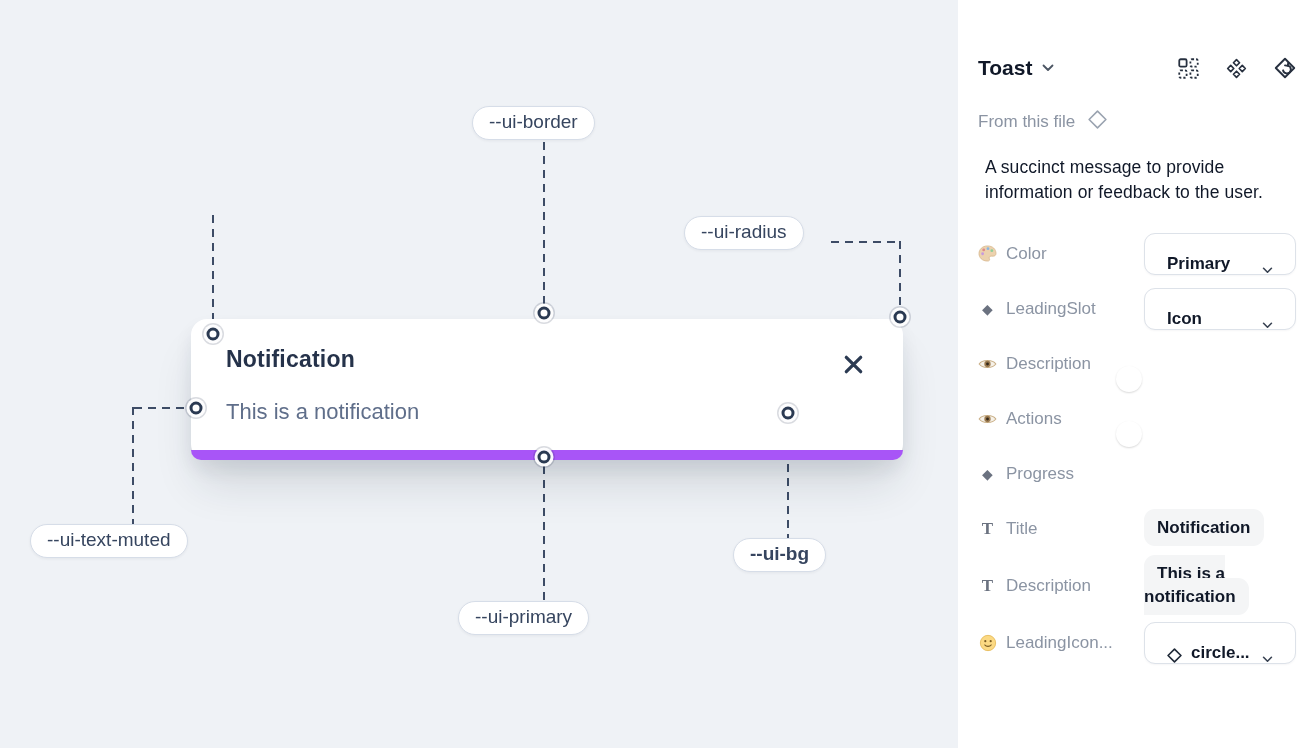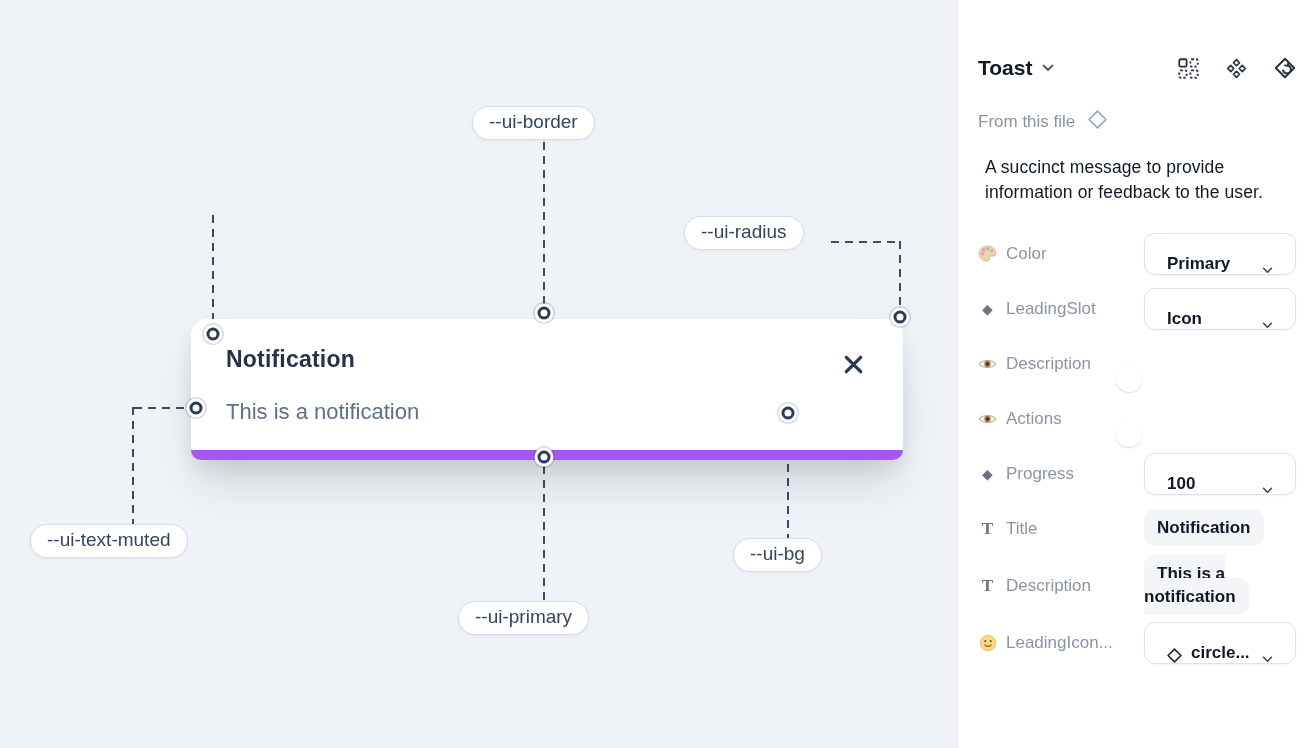--- a/index.html
+++ b/index.html
@@ -101,21 +101,21 @@
     <div class="connector" style="left:213px; top:334px;"></div>
     <div class="connector" style="left:900px; top:317px;"></div>
     <div class="connector" style="left:196px; top:408px;"></div>
     <div class="connector" style="left:544px; top:457px;"></div>
     <div class="connector" style="left:788px; top:413px;"></div>
 
     <div class="var-pill" style="left:472px; top:106px;">--ui-border</div>
     <div class="var-pill" style="left:684px; top:216px;">--ui-radius</div>
     <div class="var-pill" style="left:30px;  top:524px;">--ui-text-muted</div>
     <div class="var-pill" style="left:458px; top:601px;">--ui-primary</div>
-    <div class="var-pill" style="left:733px; top:538px;">--ui-bg</div>
+    <div class="var-pill" style="left:733px; top:538px;font-weight:bold;">--ui-bg</div>
   </div>
 
   <aside class="panel">
 
     <div class="panel-header">
       <span class="panel-title">Toast</span>
       <span class="title-chevron">
         <svg width="12" height="8" viewBox="0 0 12 8" fill="none">
             <path d="M1.5 1.5 L6 6 L10.5 1.5" stroke="#4b5563" stroke-width="1.8" stroke-linecap="round" stroke-linejoin="round"></path>
           </svg>
@@ -232,30 +232,20 @@
         <span class="control">
           <span class="toggle"><span class="knob"></span></span>
         </span>
       </div>
 
       <div class="prop-row">
         <span class="prop-label">
           <span class="prop-icon diamond-glyph">◆</span>
           <span>Progress</span>
         </span>
-        <span class="control">
-          <span class="select">
-            <span>100</span>
-            <span class="sel-chevron">
-                <svg width="11" height="7" viewBox="0 0 12 8" fill="none">
-                  <path d="M1.5 1.5 L6 6 L10.5 1.5" stroke="#374151" stroke-width="1.8" stroke-linecap="round" stroke-linejoin="round"></path>
-                </svg>
-              </span>
-          </span>
-        </span>
       </div>
 
       <div class="prop-row">
         <span class="prop-label">
           <span class="prop-icon t-glyph">T</span>
           <span>Title</span>
         </span>
         <span class="control">
           <span class="text-field">Notification</span>
         </span>

